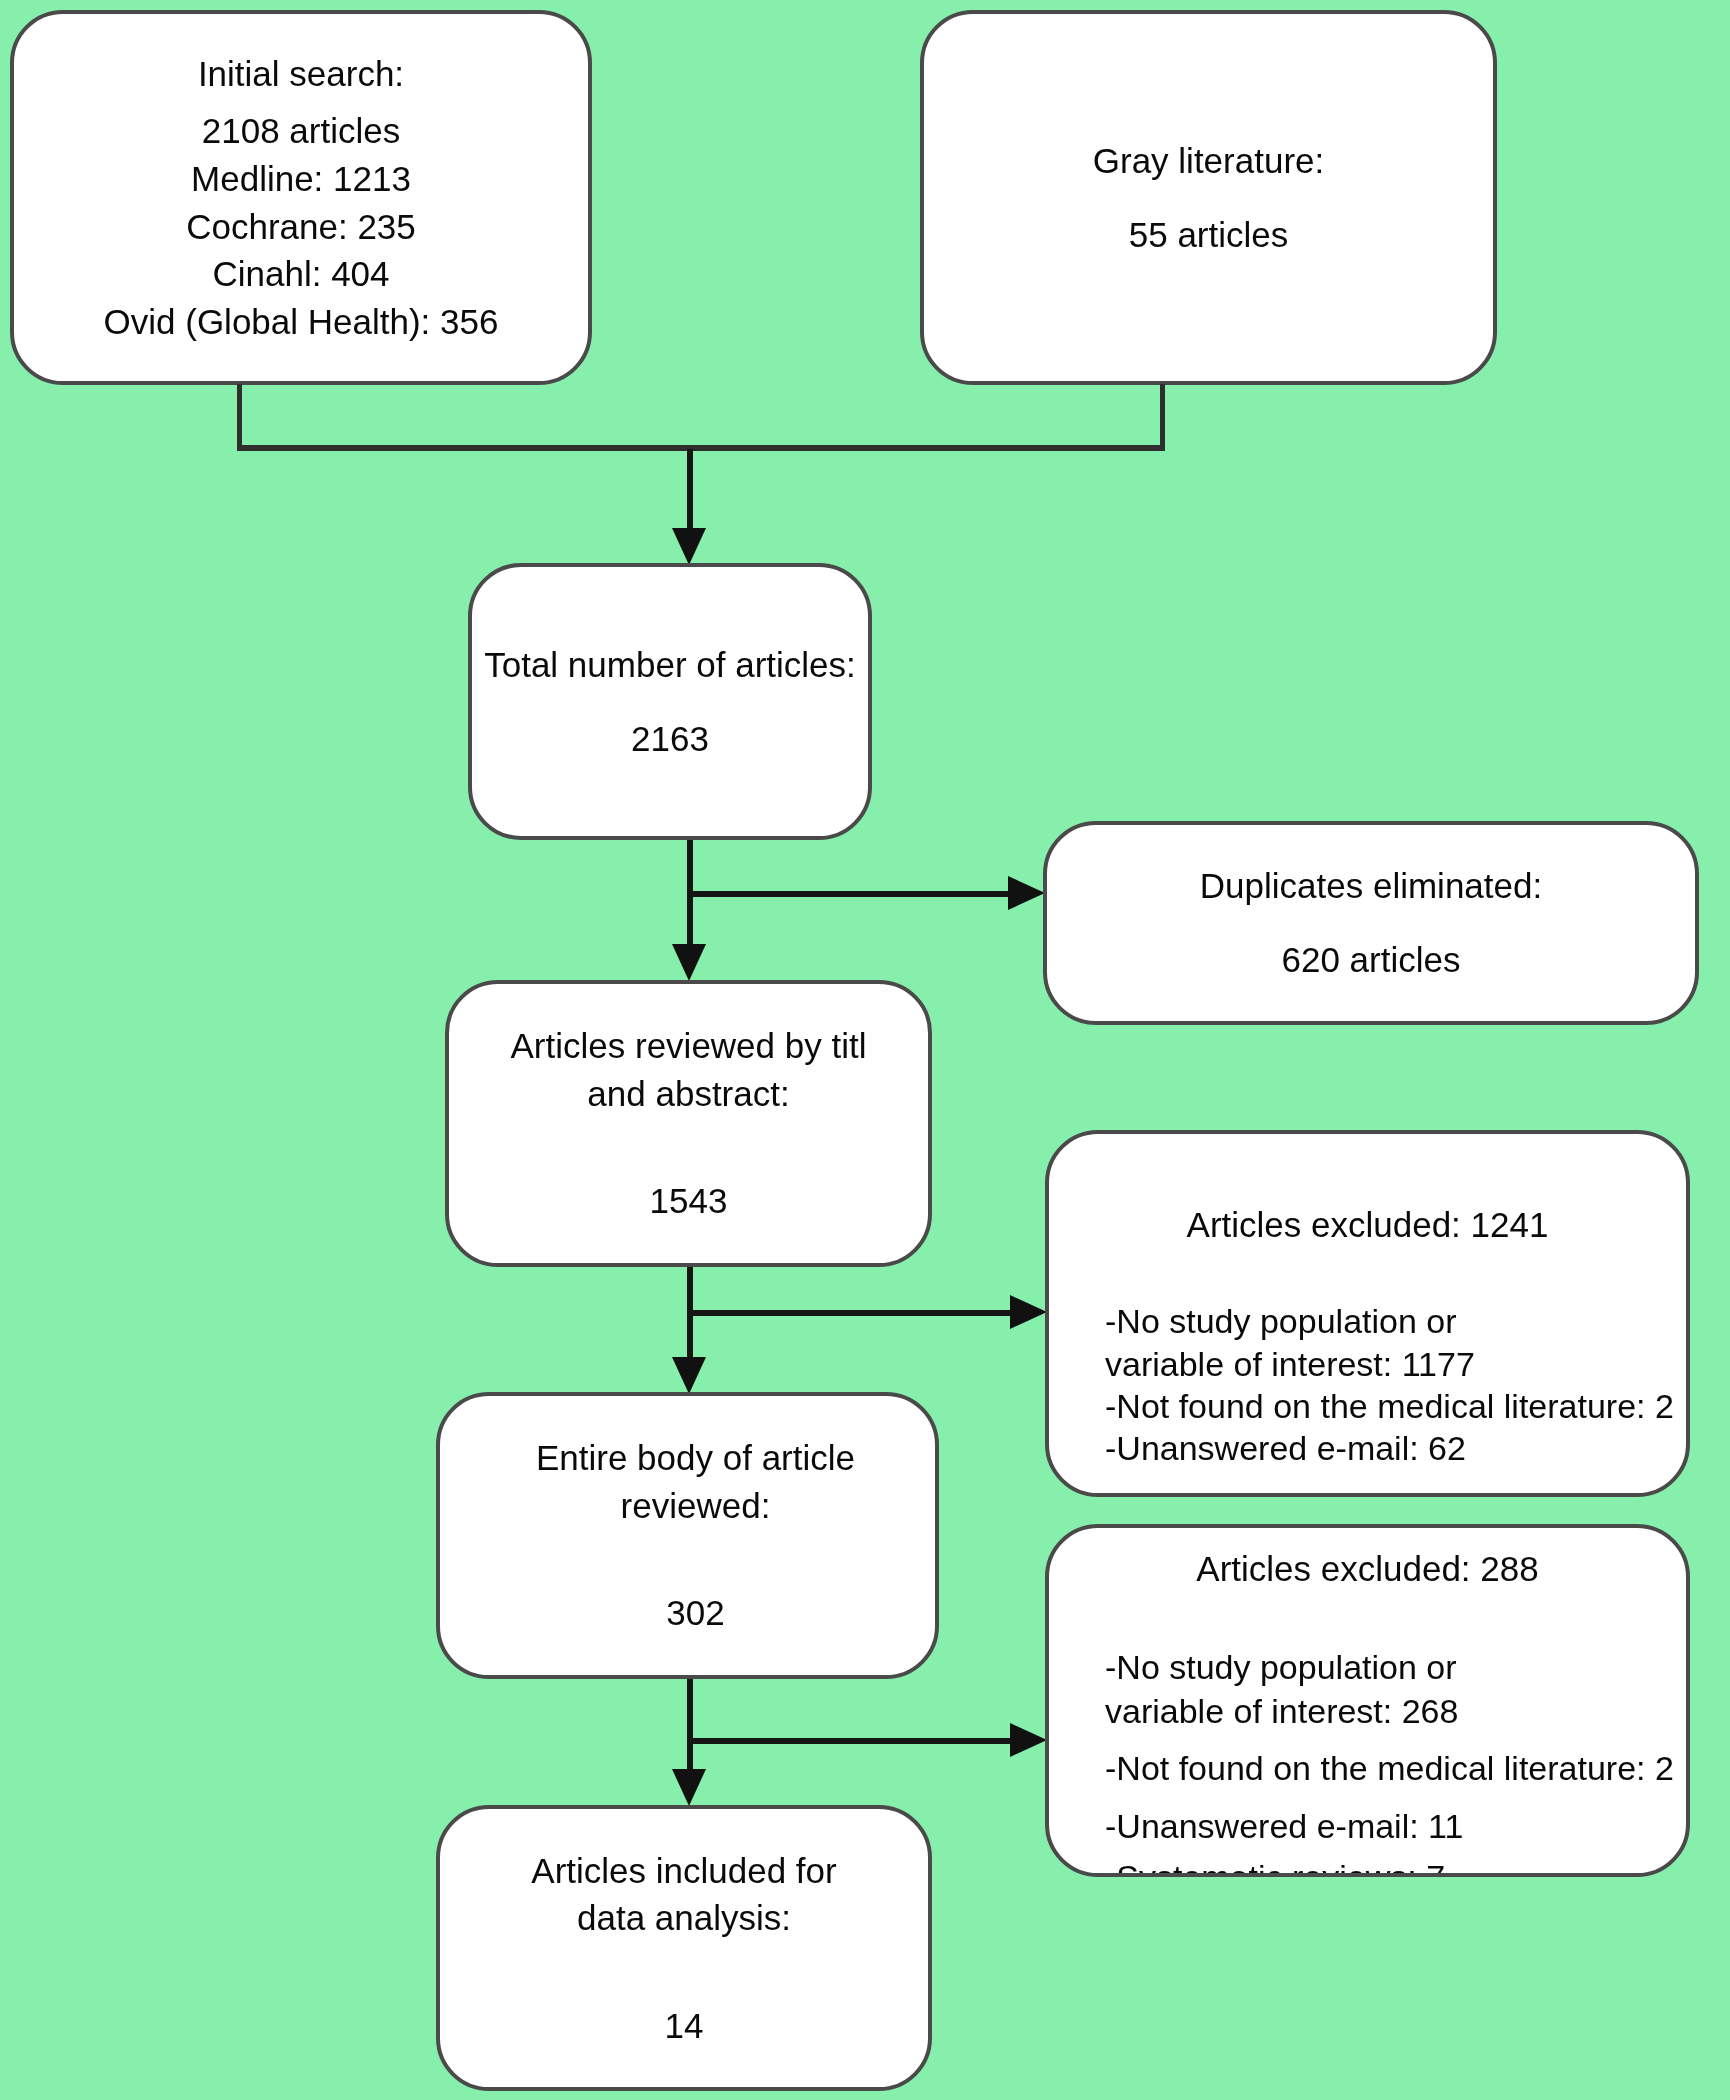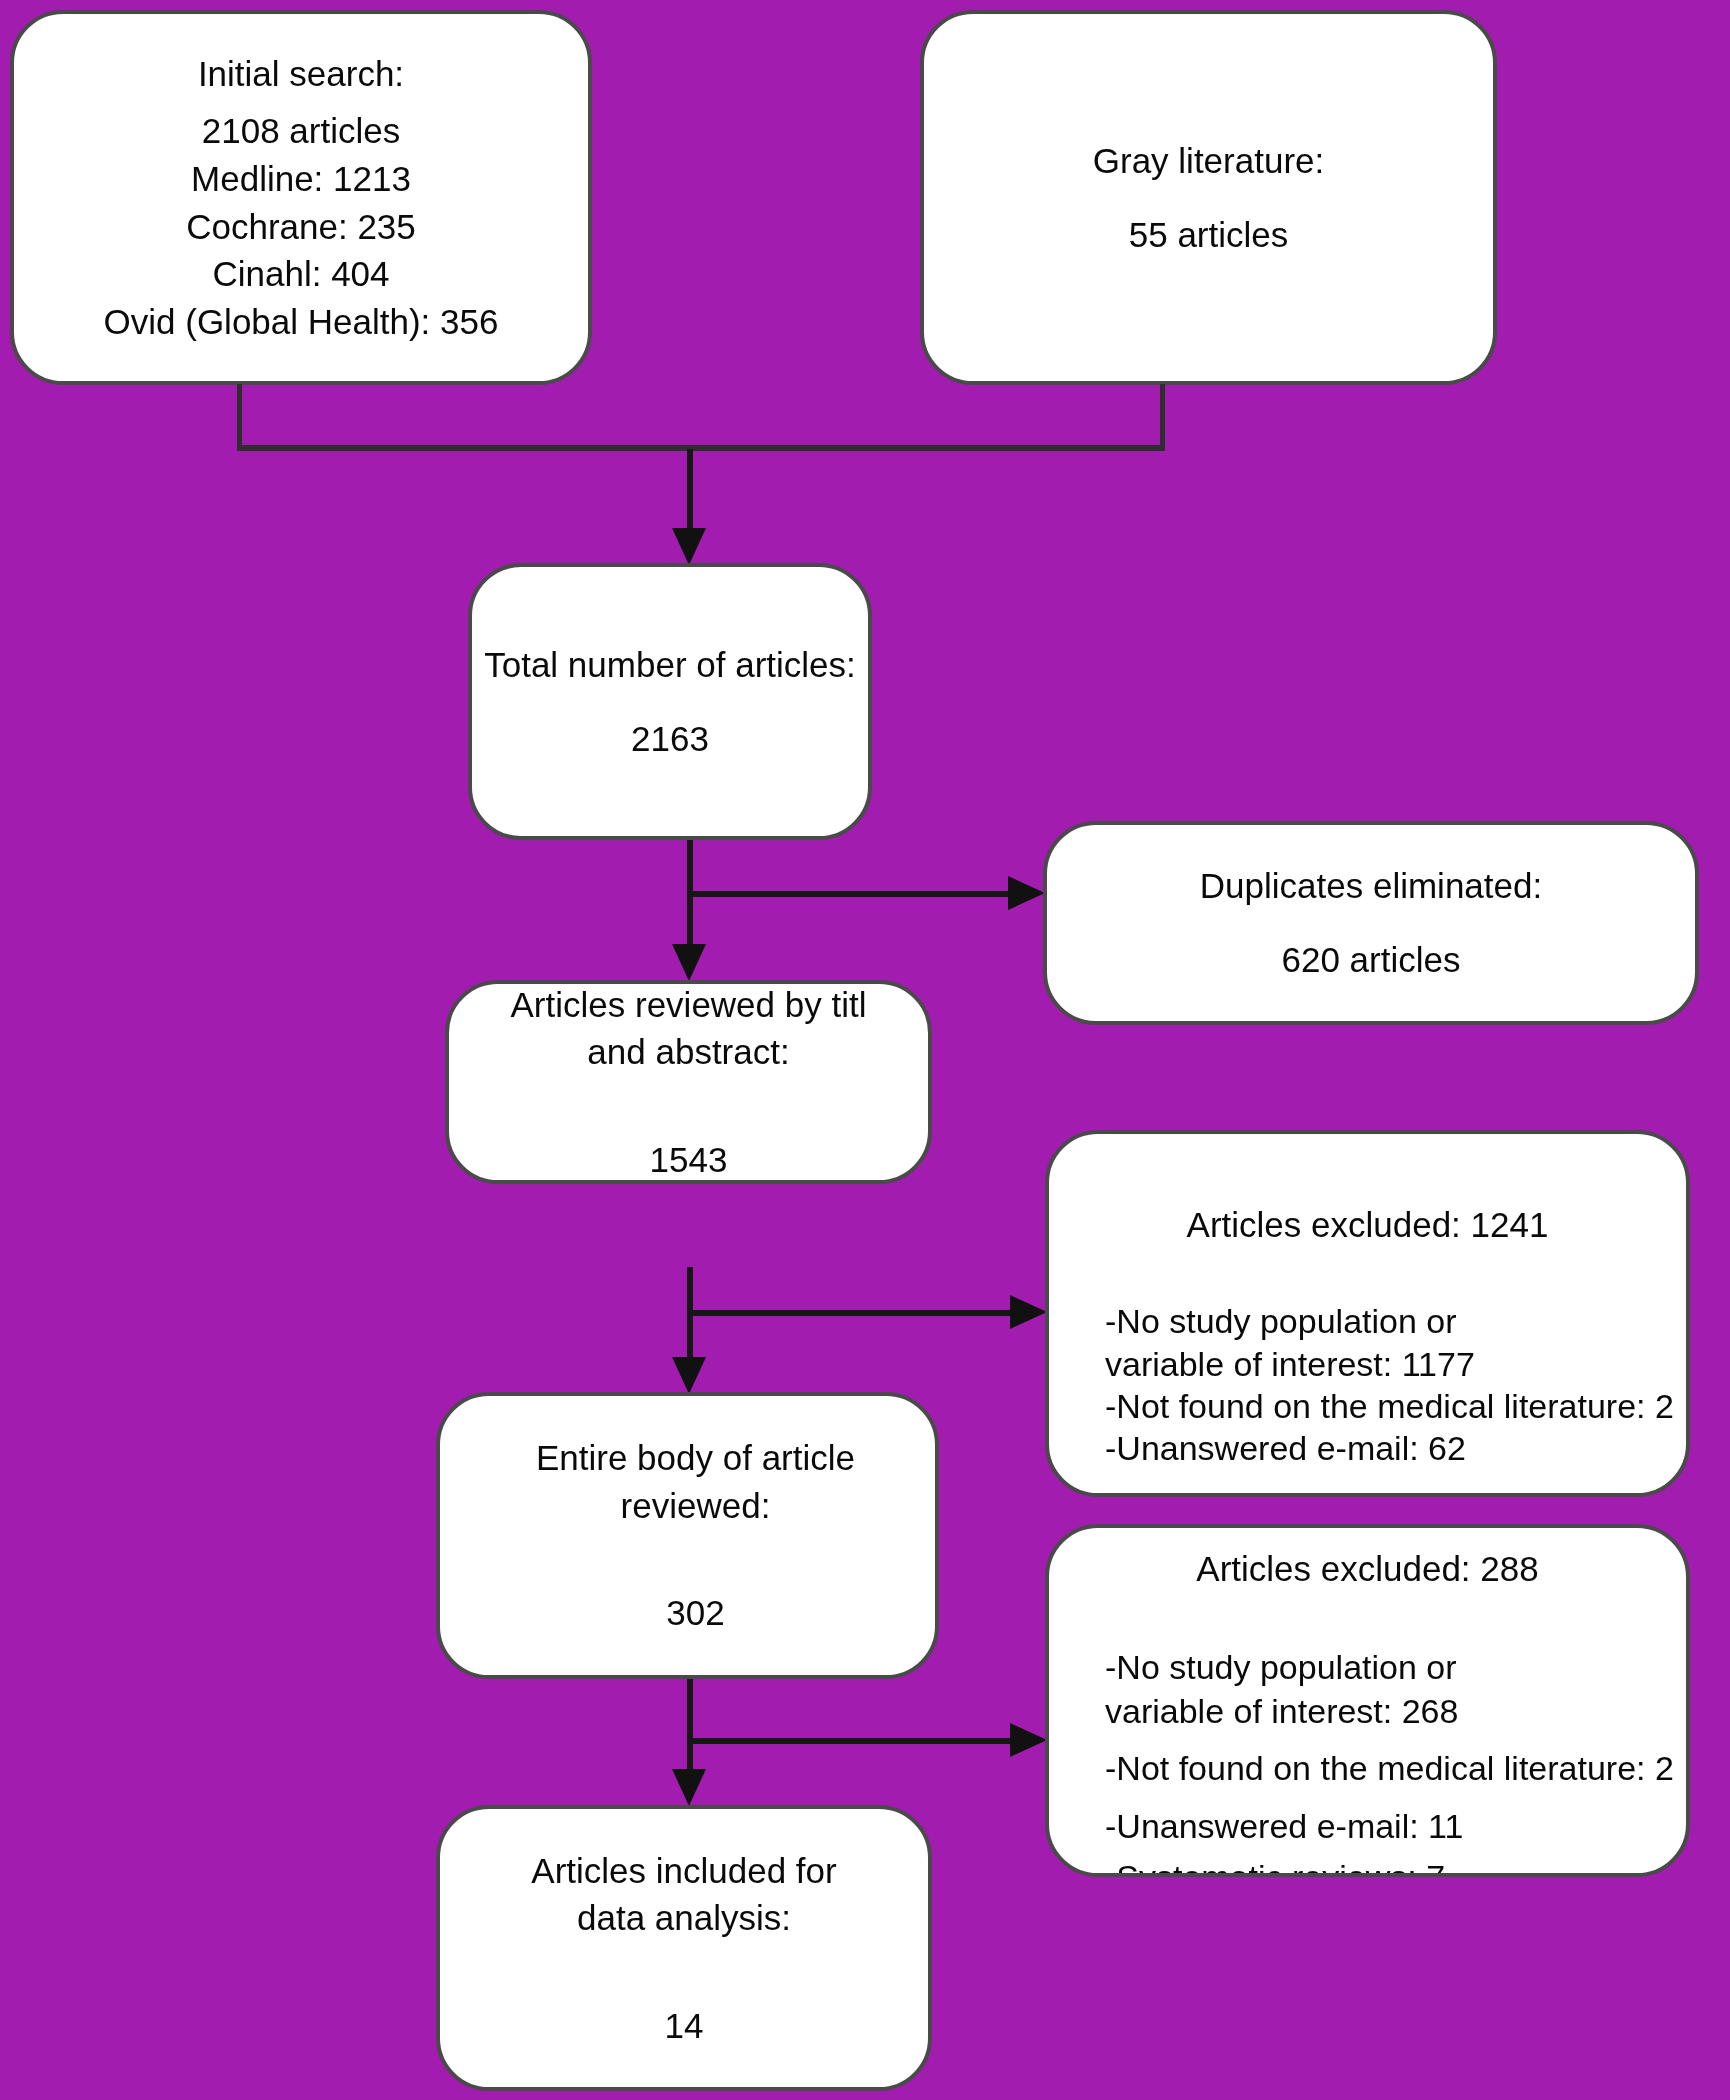--- a/index.html
+++ b/index.html
@@ -1,20 +1,20 @@
 <!DOCTYPE html>
 <html style="font-size:13.3px"><head>
 <meta charset="utf-8">
 <style>
   html, body { margin: 0; padding: 0; background: #ffffff; }
   .canvas {
     position: relative;
     width: 1730px;
     height: 2101px;
-    background: #a21caf;
+    background: #86efac;
     font-family: "Liberation Sans", sans-serif;
     color: #0a0a0a;
   }
   .box {
     position: absolute;
     box-sizing: border-box;
     background: #ffffff;
     border: 4.2px solid #4a4a4a;
     border-radius: 53px;
     display: flex;
@@ -95,21 +95,21 @@
   <div class="vline shaft" style="left:687px; top:840px; width:5.8px; height:108px;"></div>
   <div class="arrowhead-down" style="left:672px; top:944px;"></div>
   <div class="hline shaft" style="left:689px; top:891px; width:320px; height:5.8px;"></div>
   <div class="arrowhead-right" style="left:1008px; top:876px;"></div>
 
   <div class="box" style="left:1043px; top:785px; width:656px; height:204px;margin-top:36px;">
     <div class="line">Duplicates eliminated:</div>
     <div class="line mt-sm">620 articles</div>
   </div>
 
-  <div class="box" style="left:445px; top:980px; width:487px; height:204px;">
+  <div class="box" style="left:445px; top:980px; width:487px; height:287px;">
     <div class="line">Articles reviewed by titl</div>
     <div class="line">and abstract:</div>
     <div class="line mt-lg">1543</div>
   </div>
 
   <div class="vline shaft" style="left:687px; top:1267px; width:5.8px; height:93px;"></div>
   <div class="arrowhead-down" style="left:672px; top:1357px;"></div>
   <div class="hline shaft" style="left:689px; top:1310px; width:322px; height:5.8px;"></div>
   <div class="arrowhead-right" style="left:1010px; top:1295px;"></div>
 

